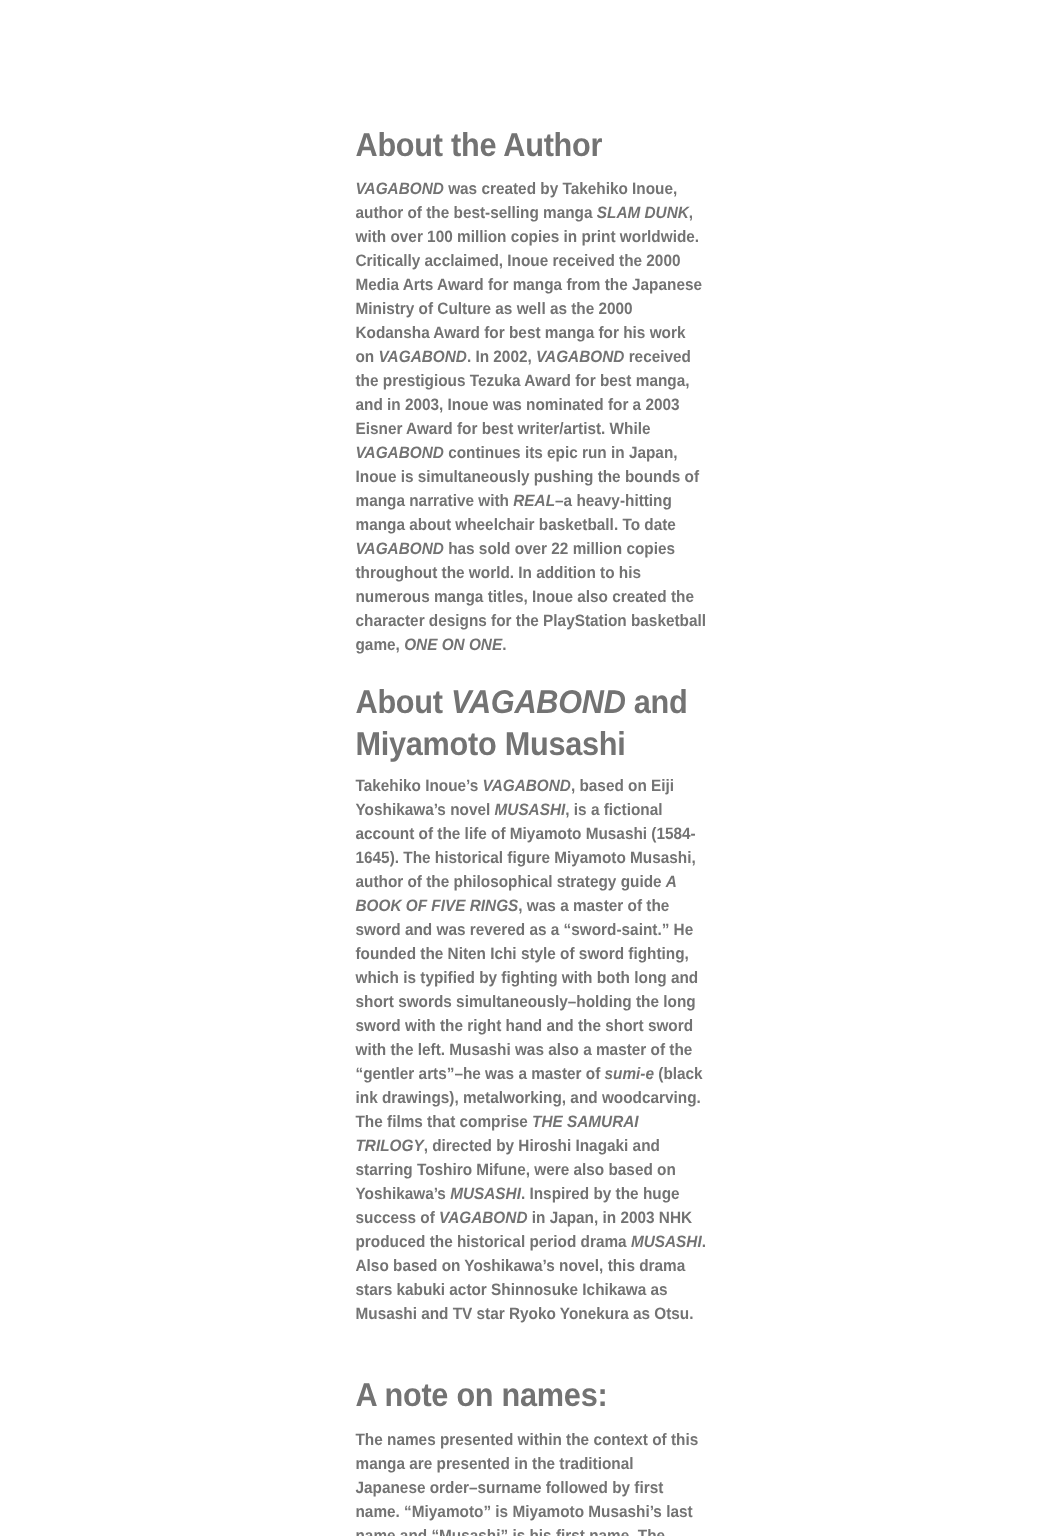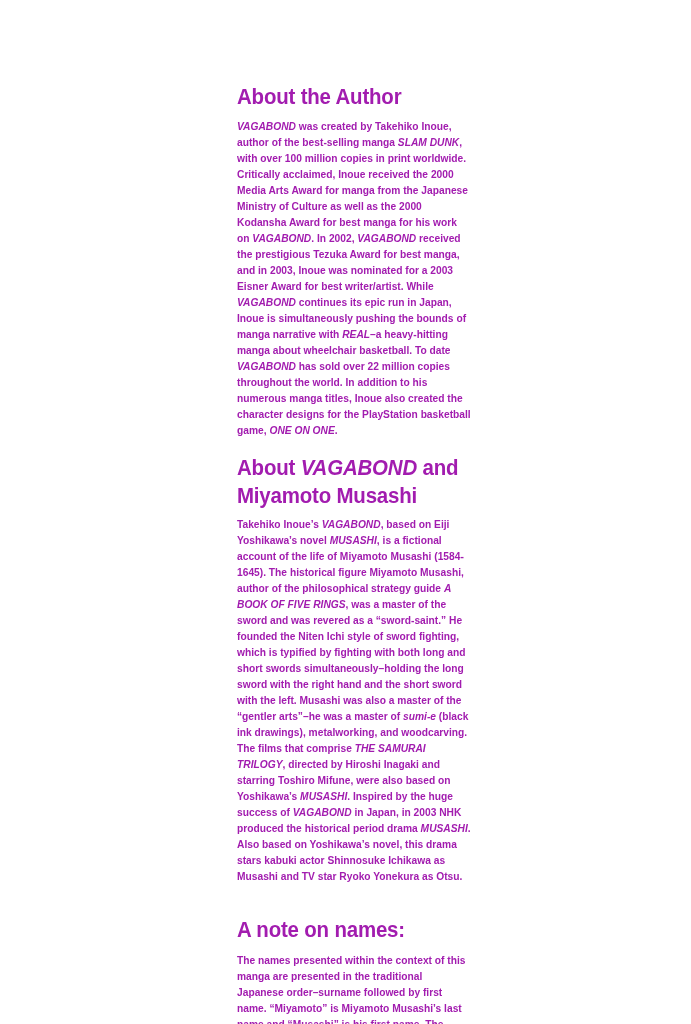--- a/index.html
+++ b/index.html
@@ -57,21 +57,21 @@
     margin: 0;
     text-align: left;
   }
   .body-text i, .h2 i {
     font-style: italic;
   }
 </style>
 </head>
 <body>
 
-<div class="page" style="background: rgb(255, 255, 255); color: #a21caf;">
+<div class="page" style="background: rgb(255, 255, 255); color: #737373;">
   <div class="column">
 
     <section>
       <h1 class="h1"><span>About the Author</span></h1>
       <p class="body-text"><i>VAGABOND</i><span> was created by Takehiko Inoue, author of the best-selling manga </span><i>SLAM DUNK</i><span>, with over 100 million copies in print worldwide. Critically acclaimed, Inoue received the 2000 Media Arts Award for manga from the Japanese Ministry of Culture as well as the 2000 Kodansha Award for best manga for his work on </span><i>VAGABOND</i><span>. In 2002, </span><i>VAGABOND</i><span> received the prestigious Tezuka Award for best manga, and in 2003, Inoue was nominated for a 2003 Eisner Award for best writer/artist. While </span><i>VAGABOND</i><span> continues its epic run in Japan, Inoue is simultaneously pushing the bounds of manga narrative with </span><i>REAL</i><span>–a heavy-hitting manga about wheelchair basketball. To date </span><i>VAGABOND</i><span> has sold over 22 million copies throughout the world. In addition to his numerous manga titles, Inoue also created the character designs for the PlayStation basketball game, </span><i>ONE ON ONE</i><span>.</span></p>
     </section>
 
     <section>
       <h2 class="h2"><span>About </span><i>VAGABOND</i><span> and</span><br><span>Miyamoto Musashi</span></h2>
       <p class="body-text"><span>Takehiko Inoue’s </span><i>VAGABOND</i><span>, based on Eiji Yoshikawa’s novel </span><i>MUSASHI</i><span>, is a fictional account of the life of Miyamoto Musashi (1584-1645). The historical figure Miyamoto Musashi, author of the philosophical strategy guide </span><i>A BOOK OF FIVE RINGS</i><span>, was a master of the sword and was revered as a “sword-saint.” He founded the Niten Ichi style of sword fighting, which is typified by fighting with both long and short swords simultaneously–holding the long sword with the right hand and the short sword with the left. Musashi was also a master of the “gentler arts”–he was a master of </span><i>sumi-e</i><span> (black ink drawings), metalworking, and woodcarving. The films that comprise </span><i>THE SAMURAI TRILOGY</i><span>, directed by Hiroshi Inagaki and starring Toshiro Mifune, were also based on Yoshikawa’s </span><i>MUSASHI</i><span>. Inspired by the huge success of </span><i>VAGABOND</i><span> in Japan, in 2003 NHK produced the historical period drama </span><i>MUSASHI</i><span>. Also based on Yoshikawa’s novel, this drama stars kabuki actor Shinnosuke Ichikawa as Musashi and TV star Ryoko Yonekura as Otsu.</span></p>

